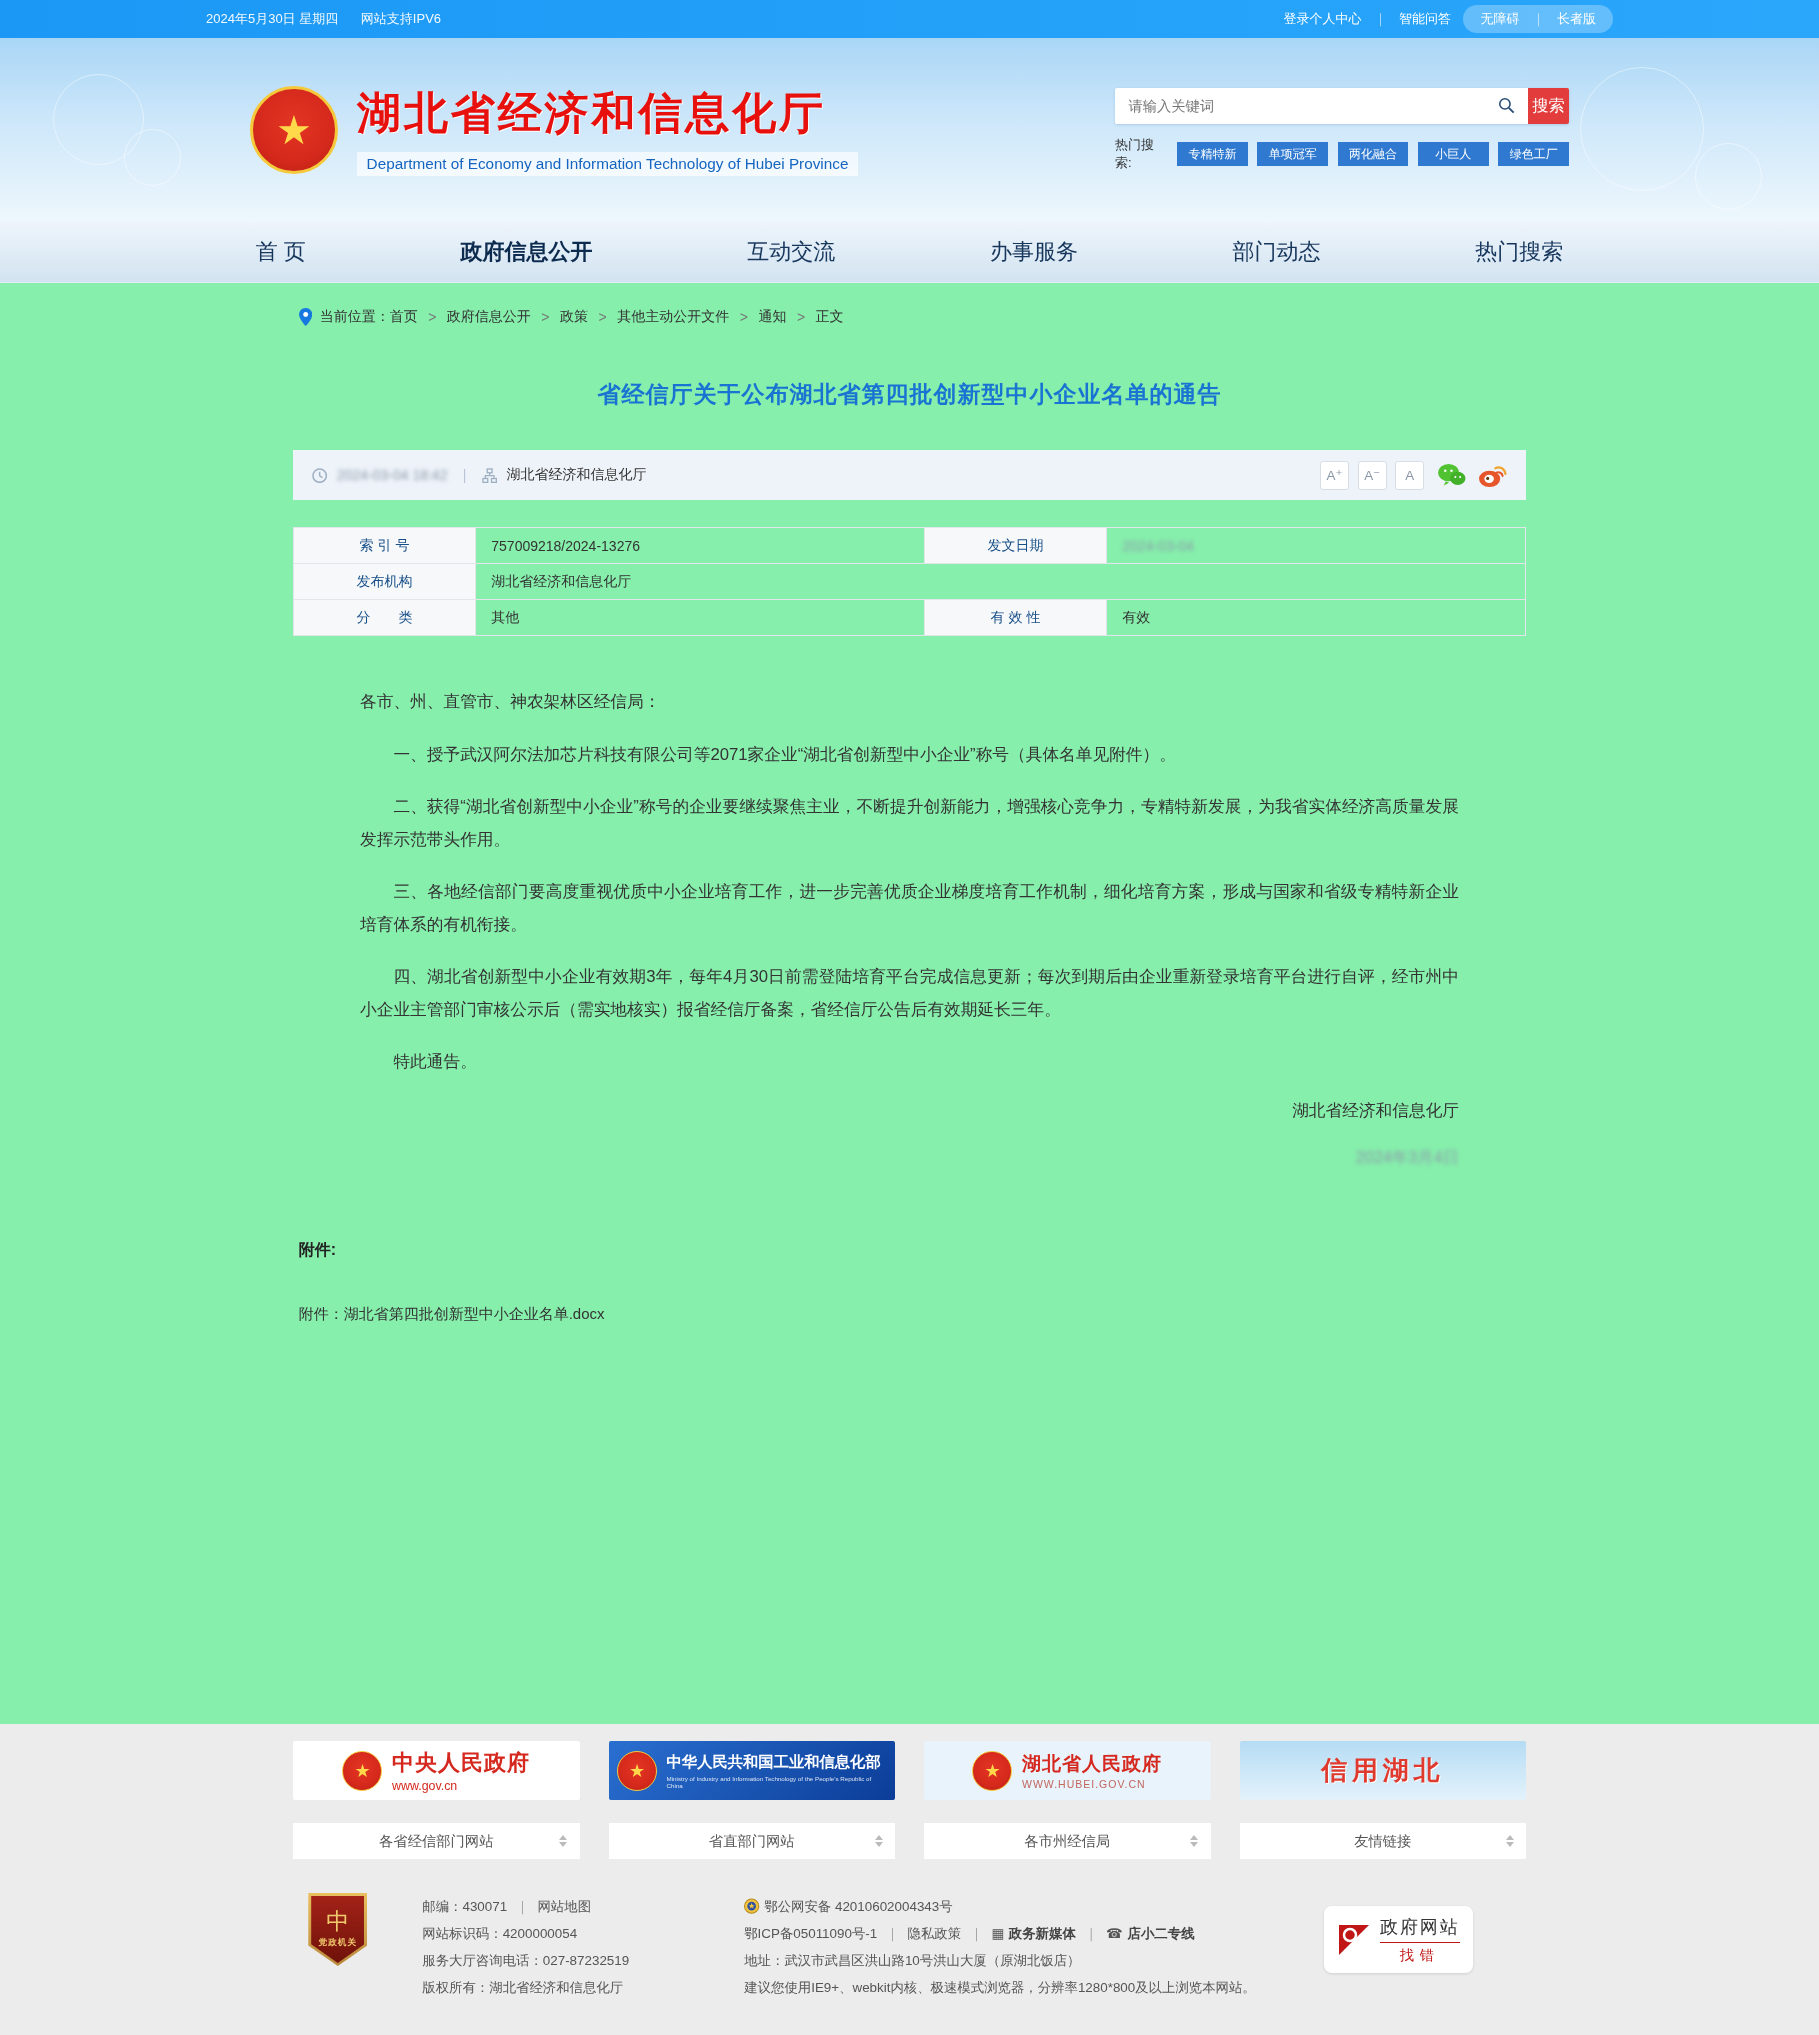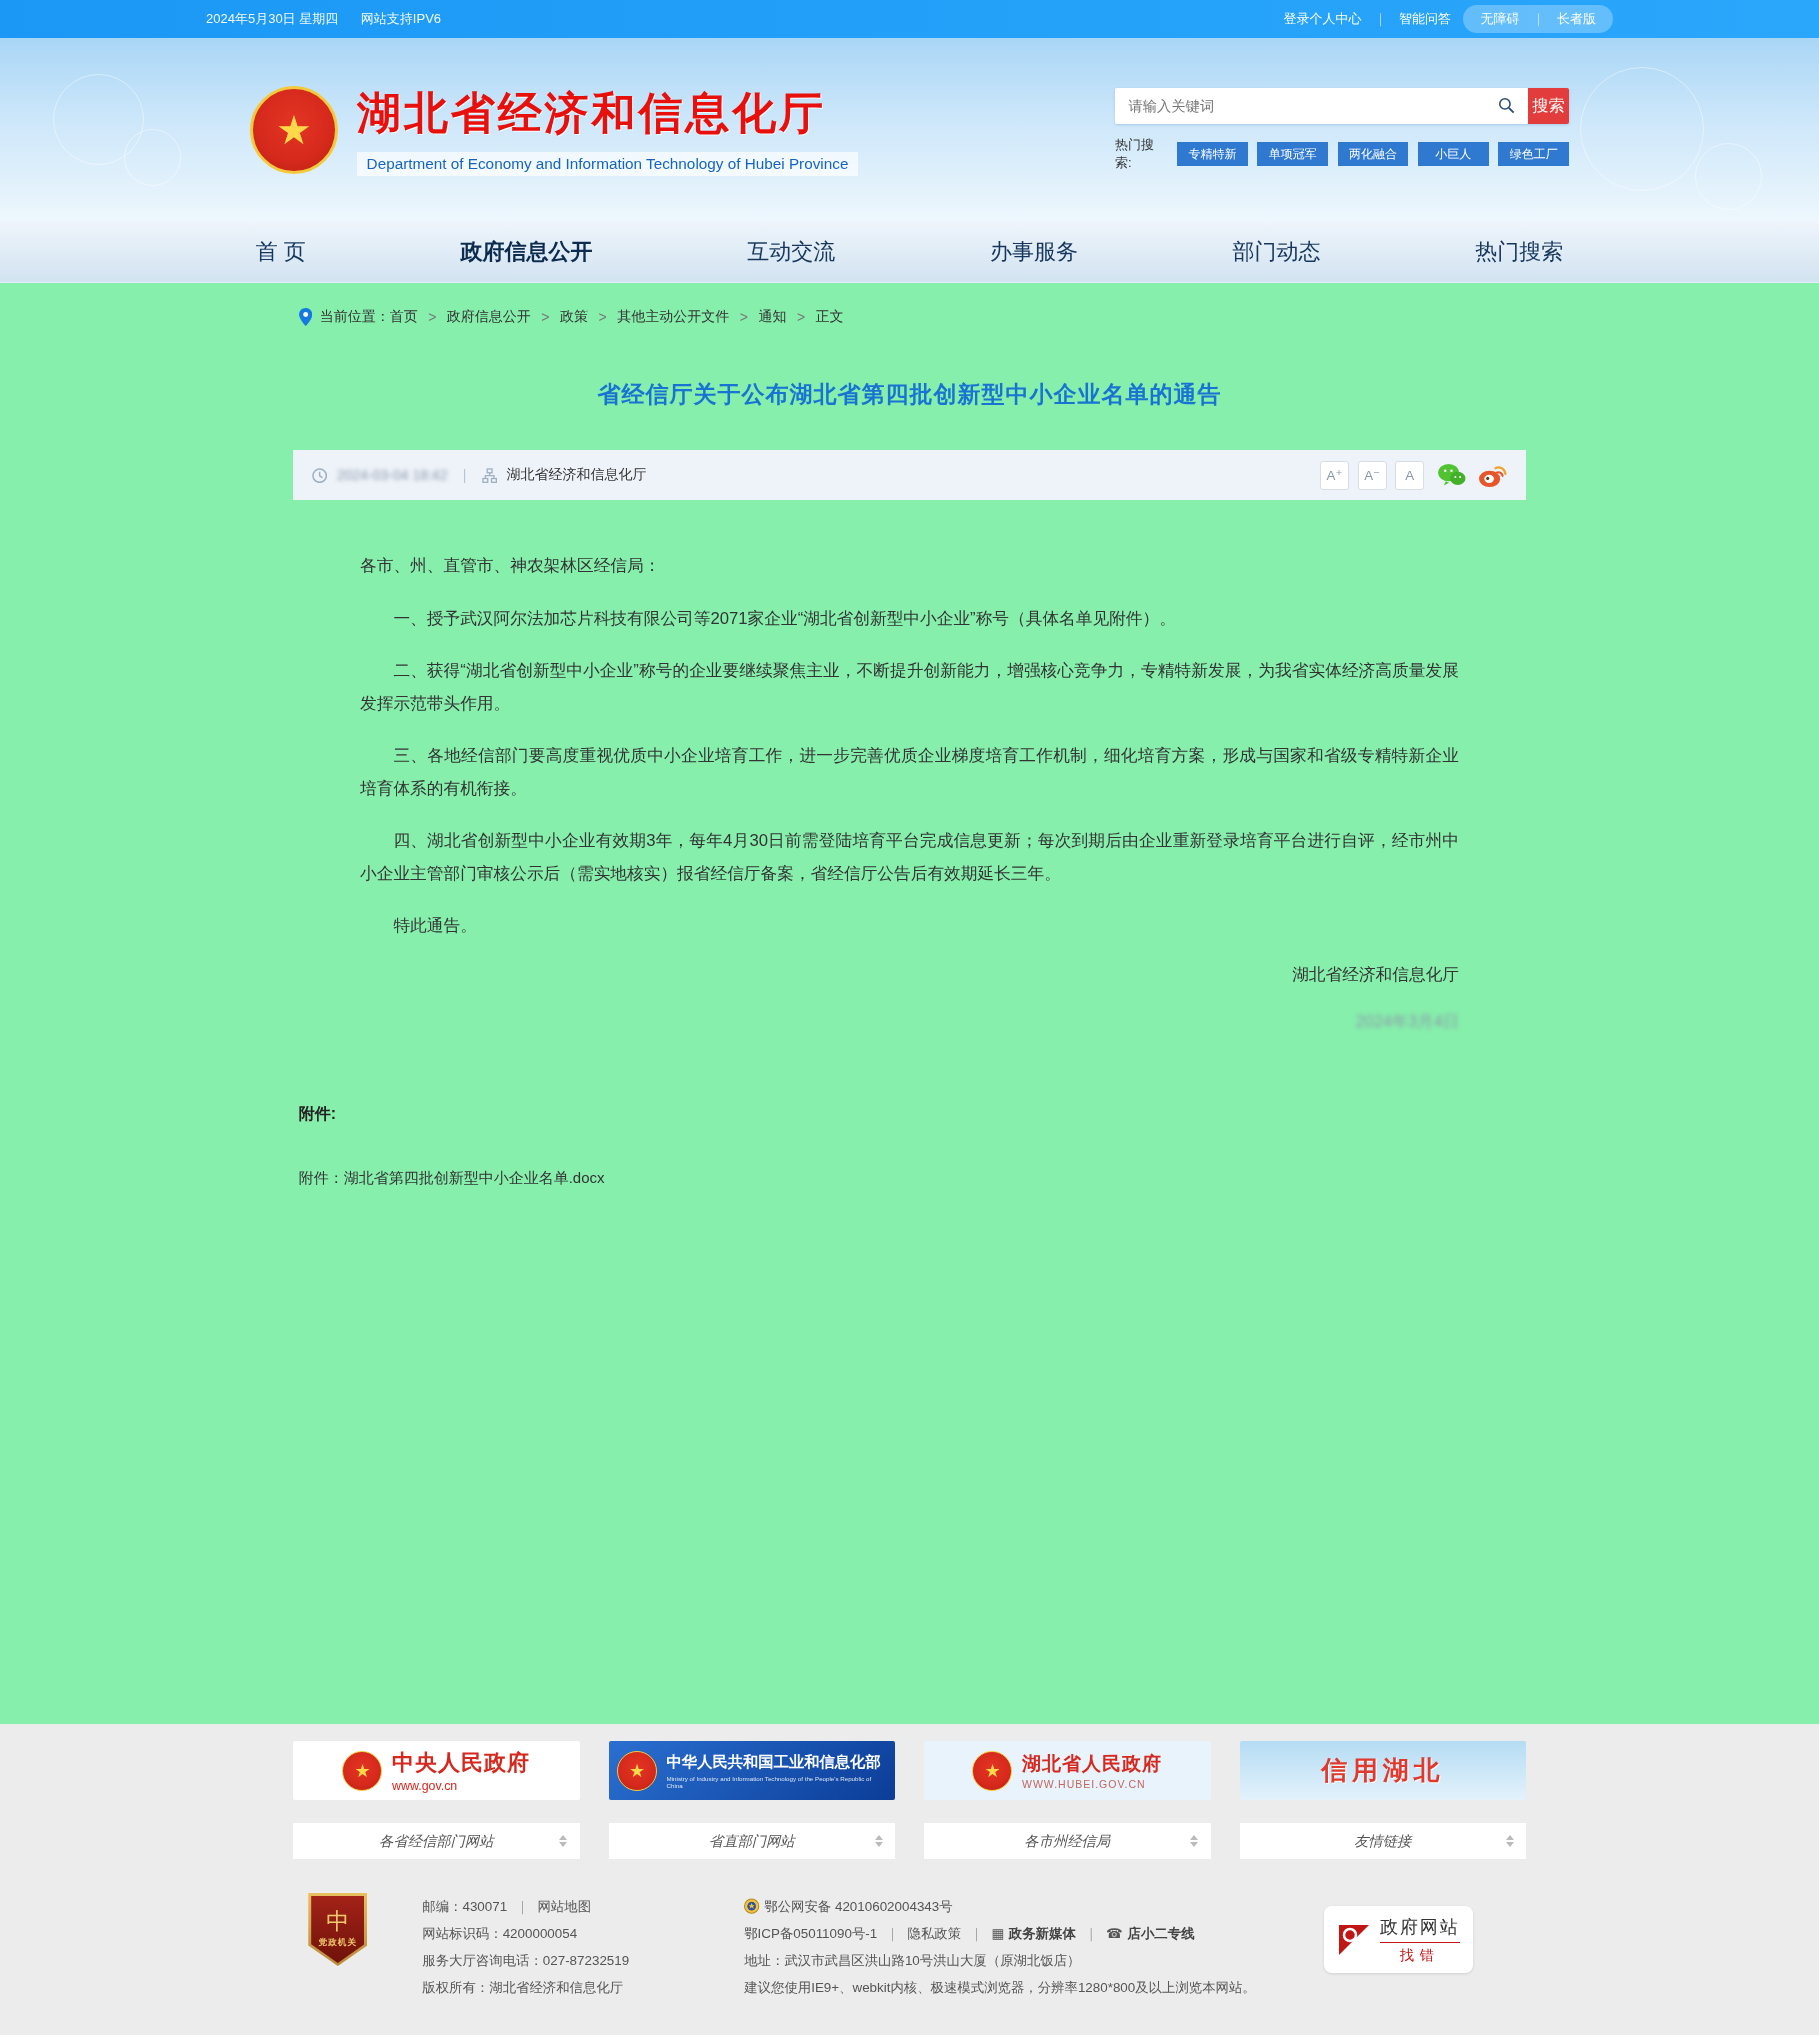--- a/index.html
+++ b/index.html
@@ -81,21 +81,21 @@
   .b1-title { color:#d5281e; font-weight:bold; font-size:22px; letter-spacing:1px; }
   .b1-sub { color:#d5281e; font-size:12.4px; margin-top:1px; }
   .banner-2 { background:linear-gradient(135deg,#2a6fd0,#0b3d98); color:#fff; }
   .b2-title { font-size:15.3px; font-weight:bold; }
   .b2-sub { font-size:6.2px; opacity:.85; margin-top:2.9px; max-width:220px; }
   .banner-3 { background:#e8f3fc; }
   .b3-title { color:#d5281e; font-weight:bold; font-size:19px; letter-spacing:1px; }
   .b3-sub { color:#c2665e; font-size:10.5px; letter-spacing:1px; margin-top:1.9px; }
   .banner-4 { background:linear-gradient(180deg,#b5dcf4,#e3f2fb); }
   .b4-title { color:#e03a2e; font-size:26px; font-weight:bold; font-family:"DejaVu Serif","Liberation Serif",serif; letter-spacing:4.8px; text-shadow:1px 1px 0 #fff; }
-  .fselects { display:flex; gap:29px; margin-top:23px;font-style:italic; }
+  .fselects { display:flex; gap:29px; margin-top:23px; }
   .fselect { flex:1; height:36px; background:#fff; position:relative; display:flex; align-items:center; justify-content:center; font-size:14.3px; color:#555; cursor:pointer; }
   .sel-arrows { position:absolute; right:12.4px; display:flex; flex-direction:column; gap:2.9px; }
   .tri-up { width:0; height:0; border-left:4.8px solid transparent; border-right:4.8px solid transparent; border-bottom:5.7px solid #bbb; }
   .tri-down { width:0; height:0; border-left:4.8px solid transparent; border-right:4.8px solid transparent; border-top:5.7px solid #bbb; }
 
   .f-bottom { display:flex; margin-top:34px; position:relative; font-size:13.4px; color:#555; align-items:flex-start; }
   .shield-outer { width:59px; height:73px; background:linear-gradient(#e9c05e,#b9883a); clip-path:polygon(0 0,100% 0,100% 72%,50% 100%,0 72%); padding:2.9px; margin-left:15.3px; flex-shrink:0; }
   .shield-inner { width:100%; height:100%; background:linear-gradient(#a32217,#6f120a); clip-path:polygon(0 0,100% 0,100% 72%,50% 100%,0 72%); display:flex; flex-direction:column; align-items:center; justify-content:center; color:#f0c96d; }
   .shield-sym { font-size:23px; line-height:1; }
   .shield-label { font-size:8.6px; letter-spacing:1px; margin-top:4.8px;font-weight:bold; }
@@ -245,20 +245,40 @@
                 <ellipse cx="12" cy="16.5" rx="11" ry="8.5" fill="#e6562a"></ellipse>
                 <ellipse cx="11.5" cy="16.5" rx="5" ry="4.2" fill="#fff"></ellipse>
                 <circle cx="10" cy="16" r="1.6" fill="#5c3a10"></circle>
                 <path d="M18 5.5c4.5-2.5 10 .5 10.5 6" stroke="#f0a32f" stroke-width="2.2" fill="none" stroke-linecap="round"></path>
                 <path d="M19 10c2.8-1.2 6 .3 6.5 3.4" stroke="#e6562a" stroke-width="2.2" fill="none" stroke-linecap="round"></path>
               </svg>
           </span>
         </div>
       </div>
 
+      <table class="info-table">
+        <tbody>
+            <tr>
+          <td class="lbl">索 引 号</td>
+          <td class="val-mid">757009218/2024-13276</td>
+          <td class="lbl">发文日期</td>
+          <td><span class="blurred">2024-03-04</span></td>
+        </tr>
+        <tr>
+          <td class="lbl">发布机构</td>
+          <td colspan="3">湖北省经济和信息化厅</td>
+        </tr>
+        <tr>
+          <td class="lbl">分　　类</td>
+          <td class="val-mid">其他</td>
+          <td class="lbl">有 效 性</td>
+          <td>有效</td>
+        </tr>
+      </tbody>
+        </table>
 
       <div class="body-text">
         <p>各市、州、直管市、神农架林区经信局：</p>
         <p class="indent">一、授予武汉阿尔法加芯片科技有限公司等2071家企业“湖北省创新型中小企业”称号（具体名单见附件）。</p>
         <p class="indent">二、获得“湖北省创新型中小企业”称号的企业要继续聚焦主业，不断提升创新能力，增强核心竞争力，专精特新发展，为我省实体经济高质量发展发挥示范带头作用。</p>
         <p class="indent">三、各地经信部门要高度重视优质中小企业培育工作，进一步完善优质企业梯度培育工作机制，细化培育方案，形成与国家和省级专精特新企业培育体系的有机衔接。</p>
         <p class="indent">四、湖北省创新型中小企业有效期3年，每年4月30日前需登陆培育平台完成信息更新；每次到期后由企业重新登录培育平台进行自评，经市州中小企业主管部门审核公示后（需实地核实）报省经信厅备案，省经信厅公告后有效期延长三年。</p>
         <p class="indent">特此通告。</p>
       </div>
 

